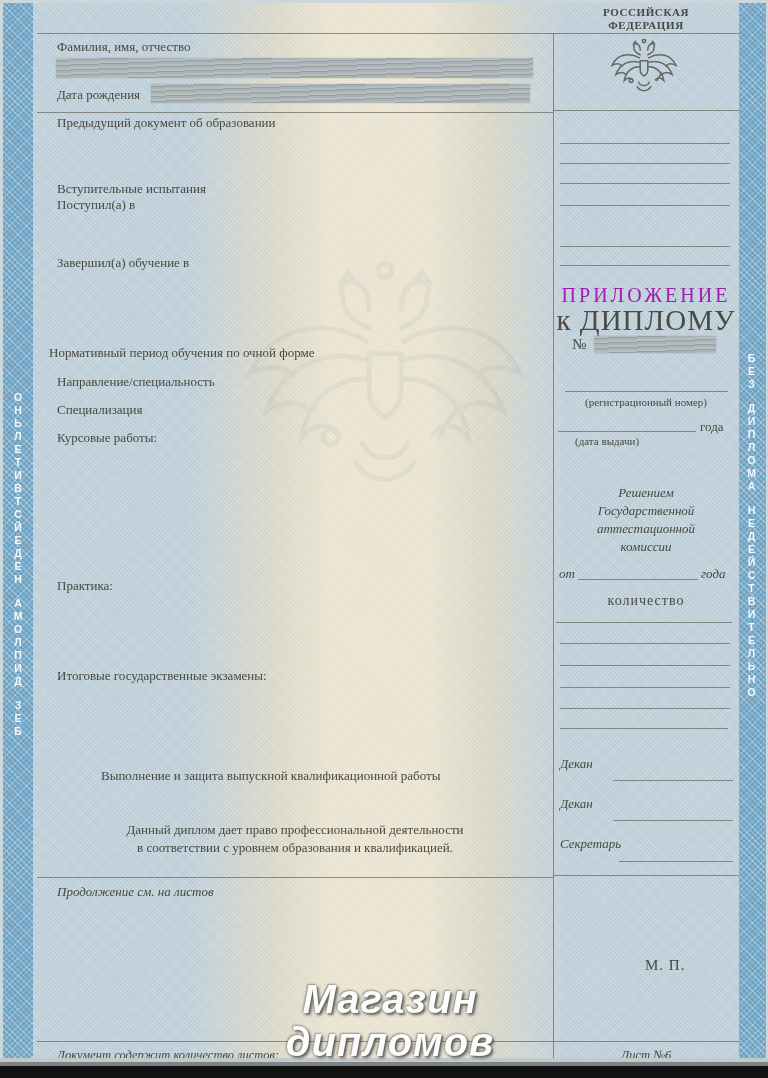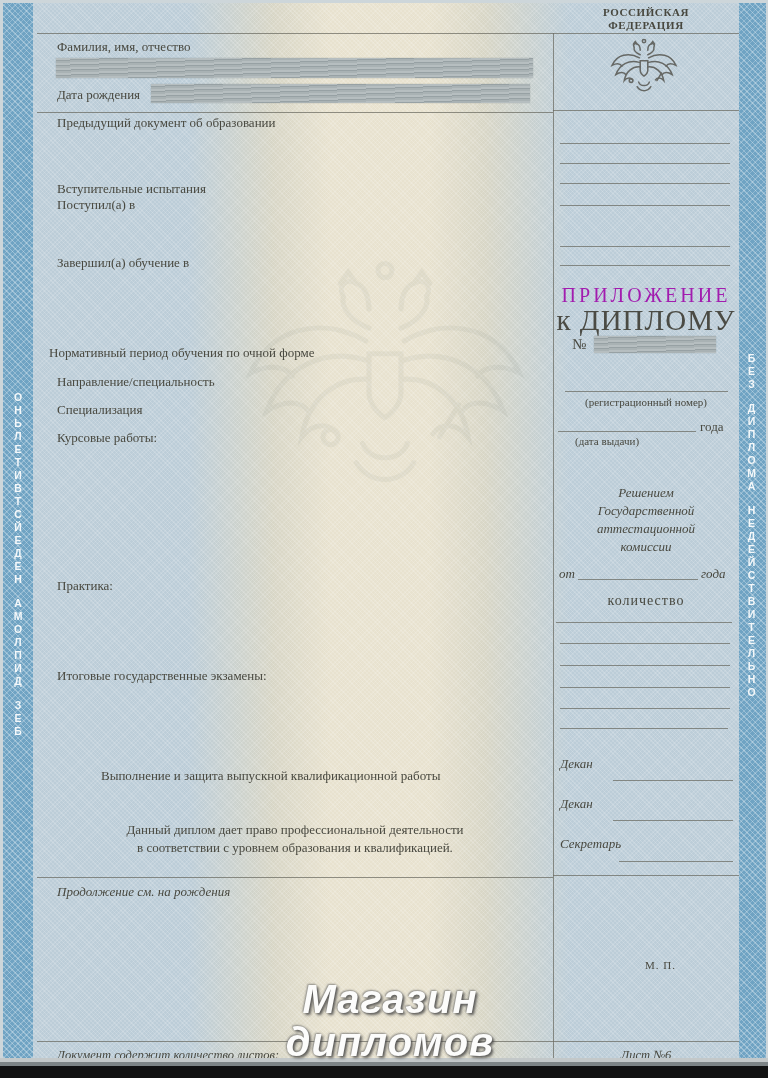--- a/index.html
+++ b/index.html
@@ -224,21 +224,21 @@
   <div class="lab" style="left:57px; top:402px;">Специализация</div>
   <div class="lab" style="left:57px; top:430px;">Курсовые работы:</div>
   <div class="lab" style="left:57px; top:578px;">Практика:</div>
   <div class="lab" style="left:57px; top:668px;">Итоговые государственные экзамены:</div>
   <div class="lab" style="left:57px; top:768px;margin-left:44px;">Выполнение и защита выпускной квалификационной работы</div>
 
   <div class="lab ctrL" style="top:822px;">Данный диплом дает право профессиональной деятельности</div>
   <div class="lab ctrL" style="top:840px;">в соответствии с уровнем образования и квалификацией.</div>
 
   <div class="hline" style="left:37px; top:877px; width:516px;"></div>
-  <div class="lab it" style="left:57px; top:884px;">Продолжение см. на рождения</div>
+  <div class="lab it" style="left:57px; top:884px;">Продолжение см. на листов</div>
 
   <div class="title1">ПРИЛОЖЕНИЕ</div>
   <div class="title2">к ДИПЛОМУ</div>
 
   <div class="lab" style="left:572px; top:337px; font-size:15px;">№</div>
   <div class="redact" style="left:594px; top:336px; width:122px; height:17px;"></div>
 
   <div class="hline" style="left:565px; top:391px; width:163px;"></div>
   <div class="lab sm rcc" style="top:395px; position:absolute;">(регистрационный номер)</div>
 
@@ -265,21 +265,21 @@
   <div class="hline" style="left:560px; top:728px; width:168px;"></div>
 
   <div class="lab it" style="left:560px; top:756px;">Декан</div>
   <div class="hline" style="left:613px; top:780px; width:120px;"></div>
   <div class="lab it" style="left:560px; top:796px;">Декан</div>
   <div class="hline" style="left:613px; top:820px; width:120px;"></div>
   <div class="lab it" style="left:560px; top:836px;">Секретарь</div>
   <div class="hline" style="left:619px; top:861px; width:114px;"></div>
   <div class="hline" style="left:553px; top:875px; width:186px;"></div>
 
-  <div class="lab" style="left:645px; top:958px; font-size:11px; letter-spacing:1px;">М. П.</div>
+  <div class="lab" style="left:645px; top:958px; font-size:15px; letter-spacing:1px;">М. П.</div>
 
   <div class="hline" style="left:37px; top:1041px; width:702px;"></div>
   <div class="lab it" style="left:57px; top:1048px; font-size:12.5px;">Документ содержит количество листов:</div>
   <div class="lab it rcc" style="top:1048px; position:absolute; font-size:12.5px;">Лист №6</div>
 
   <div class="wm" style="top:977px;">Магазин</div>
   <div class="wm" style="top:1020px;">дипломов</div>
 
   <div class="edge-a"></div>
   <div class="edge-b"></div>

